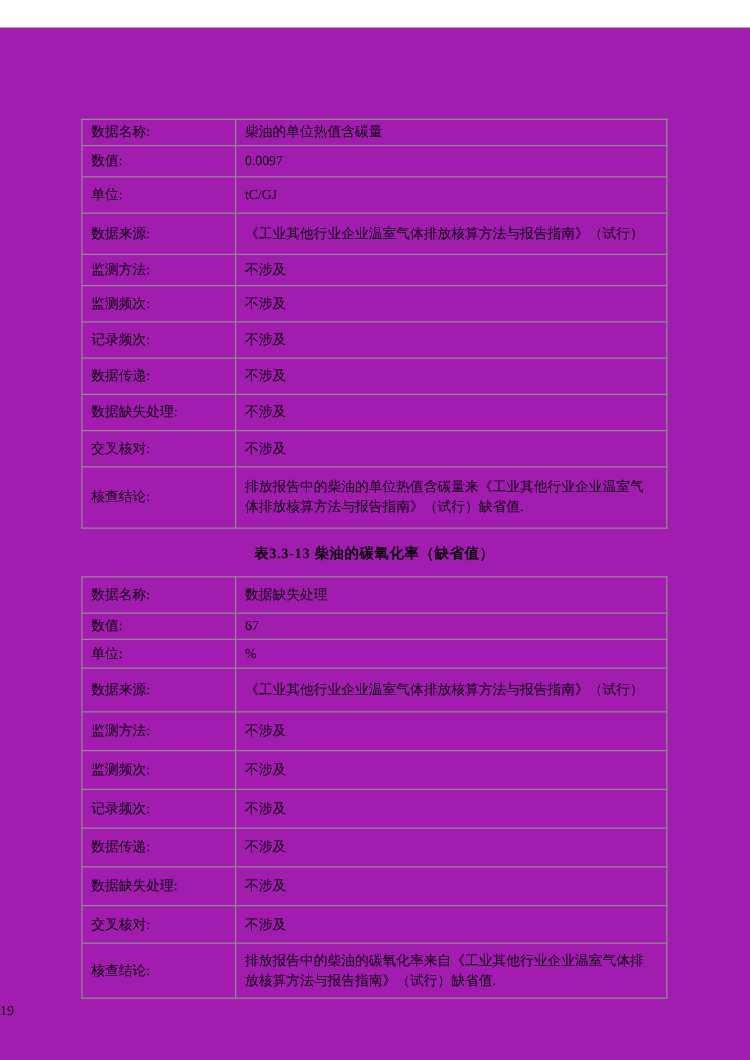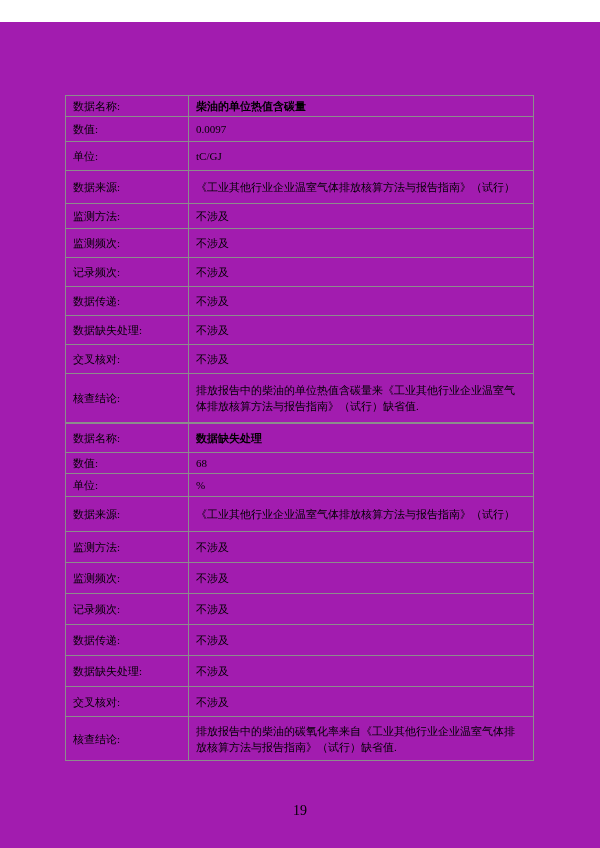--- a/index.html
+++ b/index.html
@@ -26,36 +26,35 @@
   table.data-table td {
     border:1px solid #8c8c8c;
     font-size:11px;
     line-height:16px;
     vertical-align:middle;
     padding:2px 8px 2px 7px;
     word-break:break-all;
   }
   td.lbl { width:123px; }
   td.val { padding-left:13px; }
-  td.val.bold { font-weight:bold; }
+  td.val.bold { font-weight:normal; }
   .caption {
     height:38px;
     display:flex;
     align-items:center;
     justify-content:center;
     font-size:11.5px;
     font-weight:bold;
     letter-spacing:0.5px;
   }
   .page-number {
     position:absolute;
     left:0; top:781px;
     width:600px;
-    text-align:center;
-    font-size:14px;
+    font-size:11px;
   }
 </style>
 </head>
 <body>
 
 <div class="page">
   <div class="doc">
 
     <table class="data-table">
       <tbody>
@@ -99,30 +98,31 @@
           <td class="lbl">交叉核对:</td>
           <td class="val">不涉及</td>
         </tr>
         <tr style="height:49px">
           <td class="lbl">核查结论:</td>
           <td class="val">排放报告中的柴油的单位热值含碳量来《工业其他行业企业温室气体排放核算方法与报告指南》（试行）缺省值.</td>
         </tr>
       </tbody>
     </table>
 
+    <div class="caption">表3.3-13 柴油的碳氧化率（缺省值）</div>
 
     <table class="data-table">
       <tbody>
         <tr style="height:29px">
           <td class="lbl">数据名称:</td>
           <td class="val bold">数据缺失处理</td>
         </tr>
         <tr style="height:19px">
           <td class="lbl">数值:</td>
-          <td class="val">68</td>
+          <td class="val">67</td>
         </tr>
         <tr style="height:23px">
           <td class="lbl">单位:</td>
           <td class="val">%</td>
         </tr>
         <tr style="height:35px">
           <td class="lbl">数据来源:</td>
           <td class="val">《工业其他行业企业温室气体排放核算方法与报告指南》（试行）</td>
         </tr>
         <tr style="height:31px">

